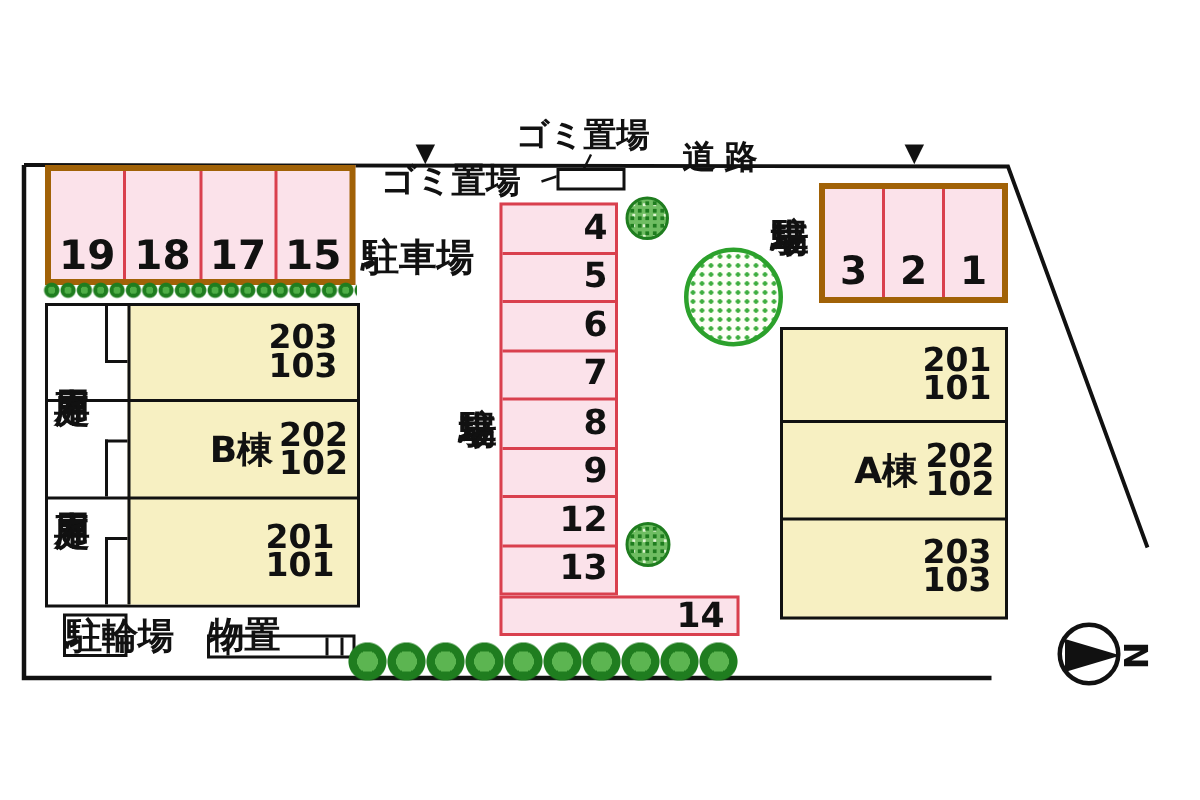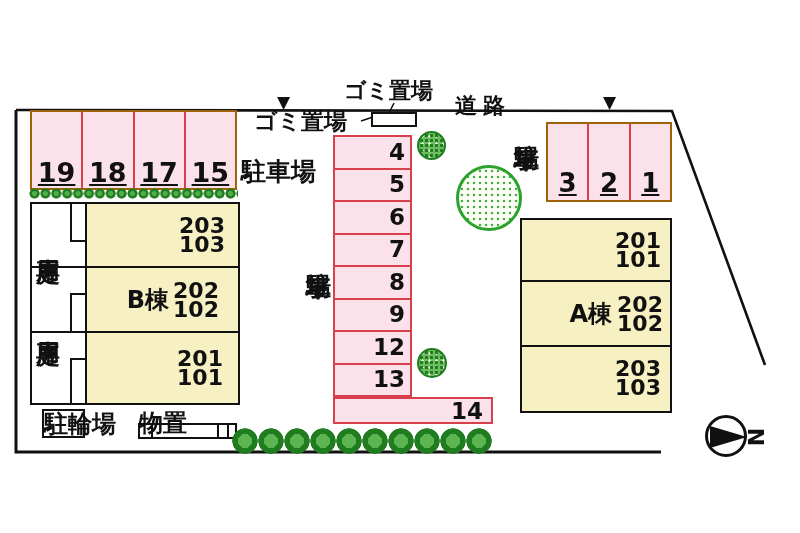--- a/index.html
+++ b/index.html
@@ -1,21 +1,21 @@
 <!DOCTYPE html>
 <html><head>
 <meta charset="utf-8">
 <style>
   html,body{margin:0;padding:0;background:#fff;}
   .canvas{position:relative;width:800px;height:533px;background:#ffffff;overflow:hidden;
           font-family:"DejaVu Sans","Liberation Sans",sans-serif;font-weight:bold;color:#111;}
   .abs{position:absolute;box-sizing:border-box;}
   svg.overlay{position:absolute;left:0;top:0;z-index:1;}
   
-  .pblock{background:#fbe2ea;border:2px solid #a16207;display:flex;z-index:2;text-decoration:underline;}
+  .pblock{background:#fbe2ea;border:4px solid #a16207;display:flex;z-index:2;}
   .pcell{flex:1;display:flex;align-items:flex-end;justify-content:center;
          font-size:26px;line-height:1;padding-bottom:2px;}
   .pcell + .pcell{border-left:2px solid #d9404e;}
   .pcol{background:#fbe2ea;border:2px solid #d9404e;display:flex;flex-direction:column;z-index:2;}
   .prow{flex:1;display:flex;align-items:center;justify-content:flex-end;
         padding-right:5px;font-size:23px;line-height:1;}
   .prow + .prow{border-top:2px solid #d9404e;}
   .pwide{background:#fbe2ea;border:2px solid #d9404e;display:flex;align-items:center;
          justify-content:flex-end;padding-right:8px;font-size:23px;z-index:2;}
   
@@ -100,21 +100,21 @@
     <div class="abs hdiv" style="left:38px;width:15px;top:89px;"></div>
     <div class="abs vdiv" style="left:38px;top:154px;height:45px;"></div>
     <div class="abs hdiv" style="left:38px;width:15px;top:154px;"></div>
 
     <div class="abs" style="left:55px;top:0;right:0;height:62px;display:flex;align-items:center;justify-content:flex-end;padding-right:13px;">
       <div class="numstack">
         <span>203</span>
         <span>103</span>
       </div>
     </div>
-    <div class="abs" style="left:55px;top:64px;right:0;height:63px;display:flex;align-items:center;justify-content:flex-end;gap:4px;padding-right:19px;">
+    <div class="abs" style="left:55px;top:64px;right:0;height:63px;display:flex;align-items:center;justify-content:flex-end;gap:4px;padding-right:6px;">
       <span class="bname">B棟</span>
       <div class="numstack">
         <span>202</span>
         <span>102</span>
       </div>
     </div>
     <div class="abs" style="left:55px;top:129px;right:0;bottom:0;display:flex;align-items:center;justify-content:flex-end;padding-right:15px;">
       <div class="numstack">
         <span>201</span>
         <span>101</span>

